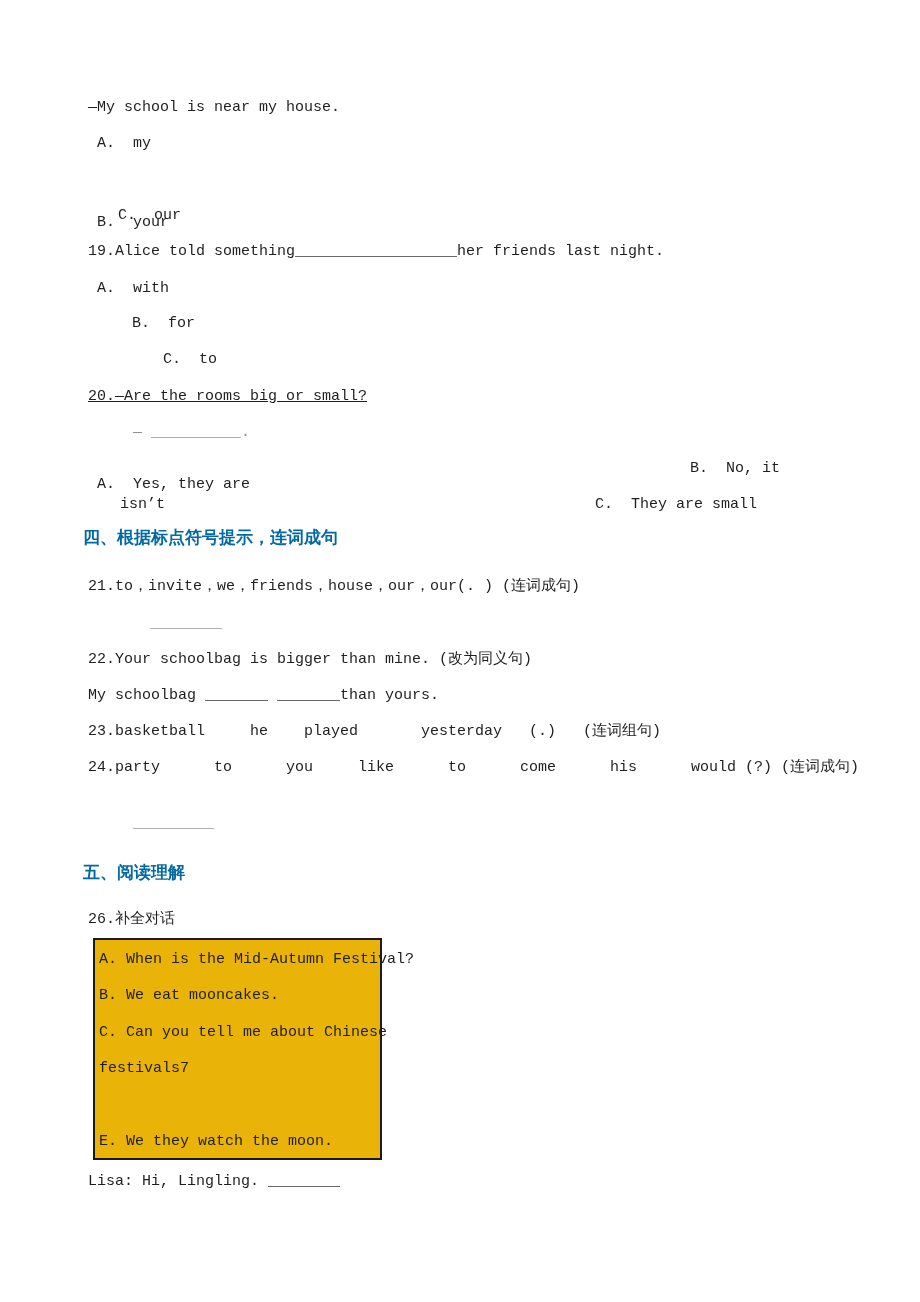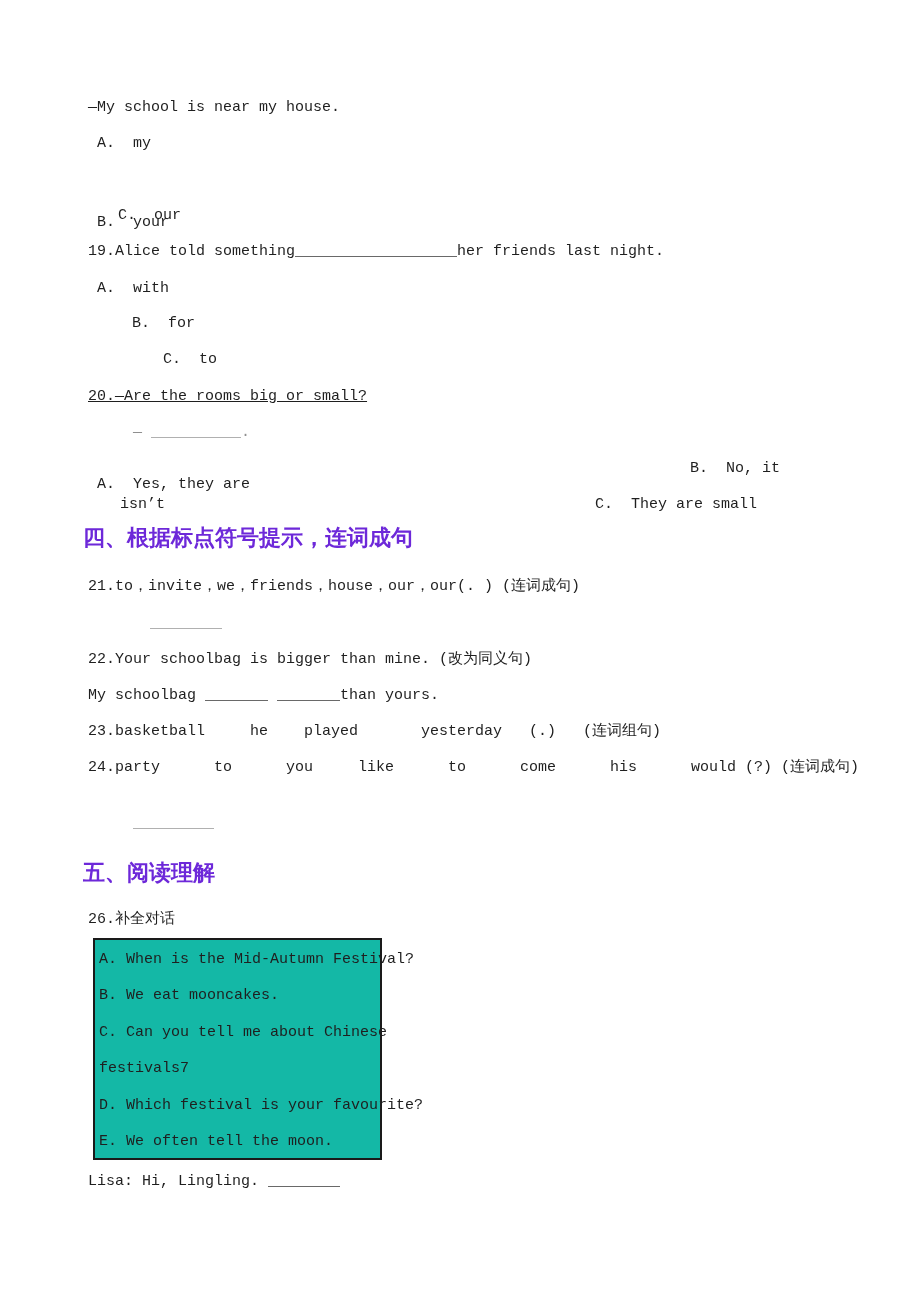--- a/index.html
+++ b/index.html
@@ -18,33 +18,33 @@
     line-height: 17px;
     color: #1f1f1f;
     letter-spacing: 0;
   }
   .gray { color: #8f8f8f; margin-left: 45px; }
   .h {
     position: absolute;
     white-space: pre;
     font-family: "Liberation Sans", sans-serif;
     font-weight: 700;
-    font-size: 22px;
+    font-size: 17px;
     line-height: 20px;
-    color: #6d28d9;
+    color: #0369a1;
   }
   .optbox {
     position: absolute;
     left: 93px;
     top: 938px;
     width: 289px;
     height: 222px;
     border: 2px solid #1a1a1a;
     box-sizing: border-box;
-    background: #14b8a6;
+    background: #eab308;
   }
   .optbox .t { left: 4px; }
 </style>
 </head>
 <body>
 
 <div class="page">
 
   <div class="t" style="left:88px; top:99px;">—My school is near my house.</div>
   <div class="t" style="left:97px; top:135px;">A.  my</div>
@@ -77,19 +77,18 @@
 
   <div class="h" style="left:83px; top:863px;">五、阅读理解</div>
 
   <div class="t" style="left:88px; top:911px;">26.补全对话</div>
 
   <div class="optbox">
     <div class="t" style="top:11px;">A. When is the Mid-Autumn Festival?</div>
     <div class="t" style="top:47px;">B. We eat mooncakes.</div>
     <div class="t" style="top:84px;">C. Can you tell me about Chinese</div>
     <div class="t" style="top:120px;">festivals7</div>
-    <div class="t" style="top:157px;">D. Which festival is your favourite?</div>
-    <div class="t" style="top:193px;">E. We often tell the moon.</div>
+    <div class="t" style="top:193px;">E. We they watch the moon.</div>
   </div>
 
   <div class="t" style="left:88px; top:1173px;">Lisa: Hi, Lingling. ________</div>
 
 </div>
 
 </body></html>

